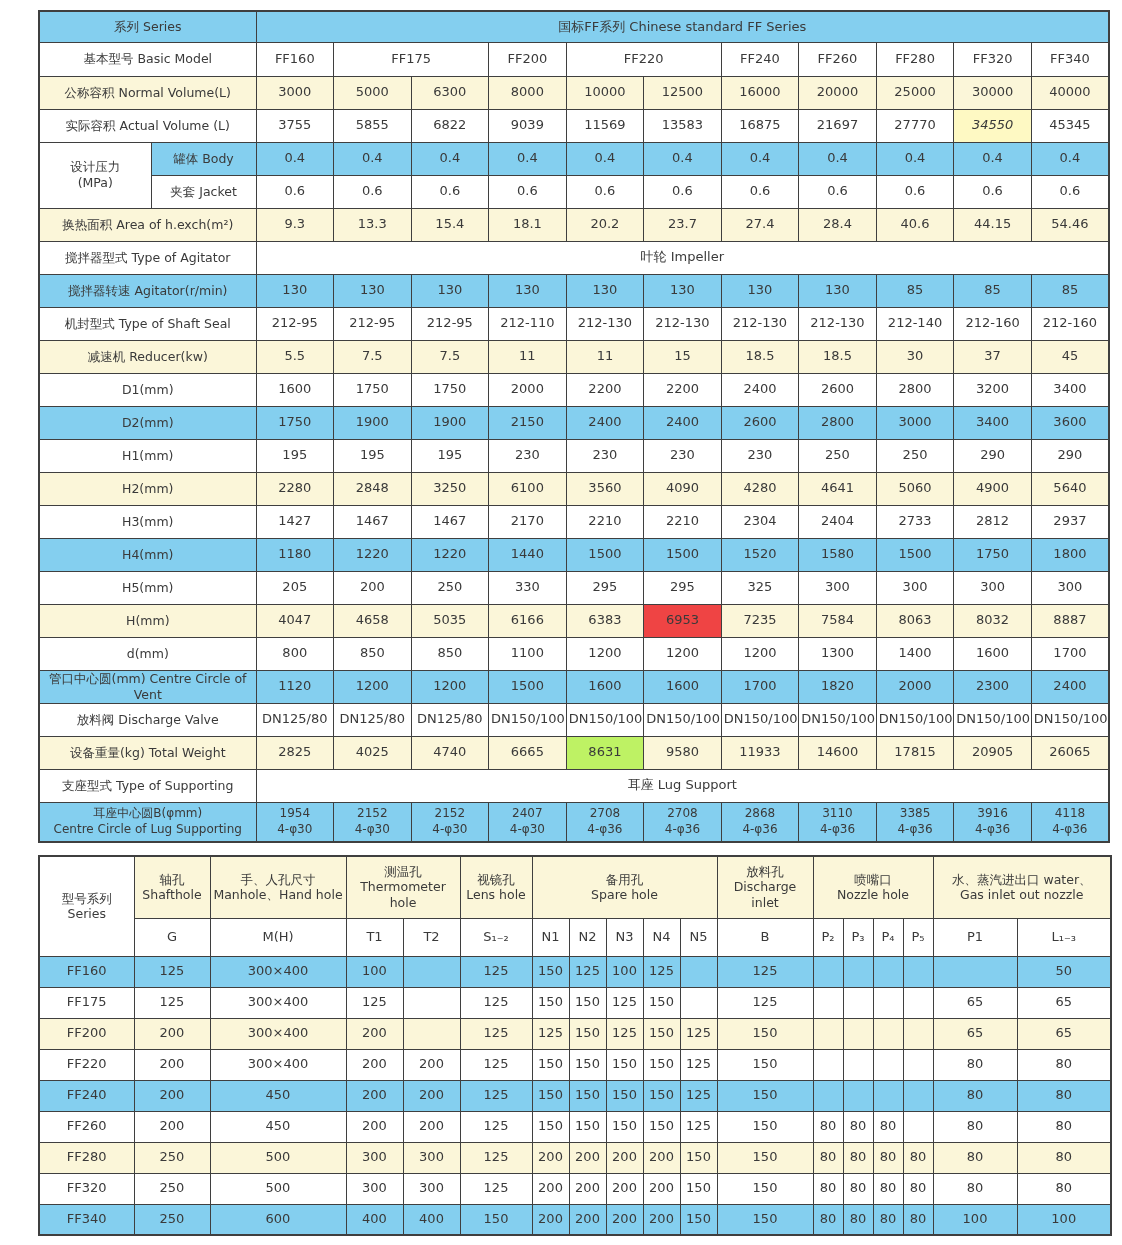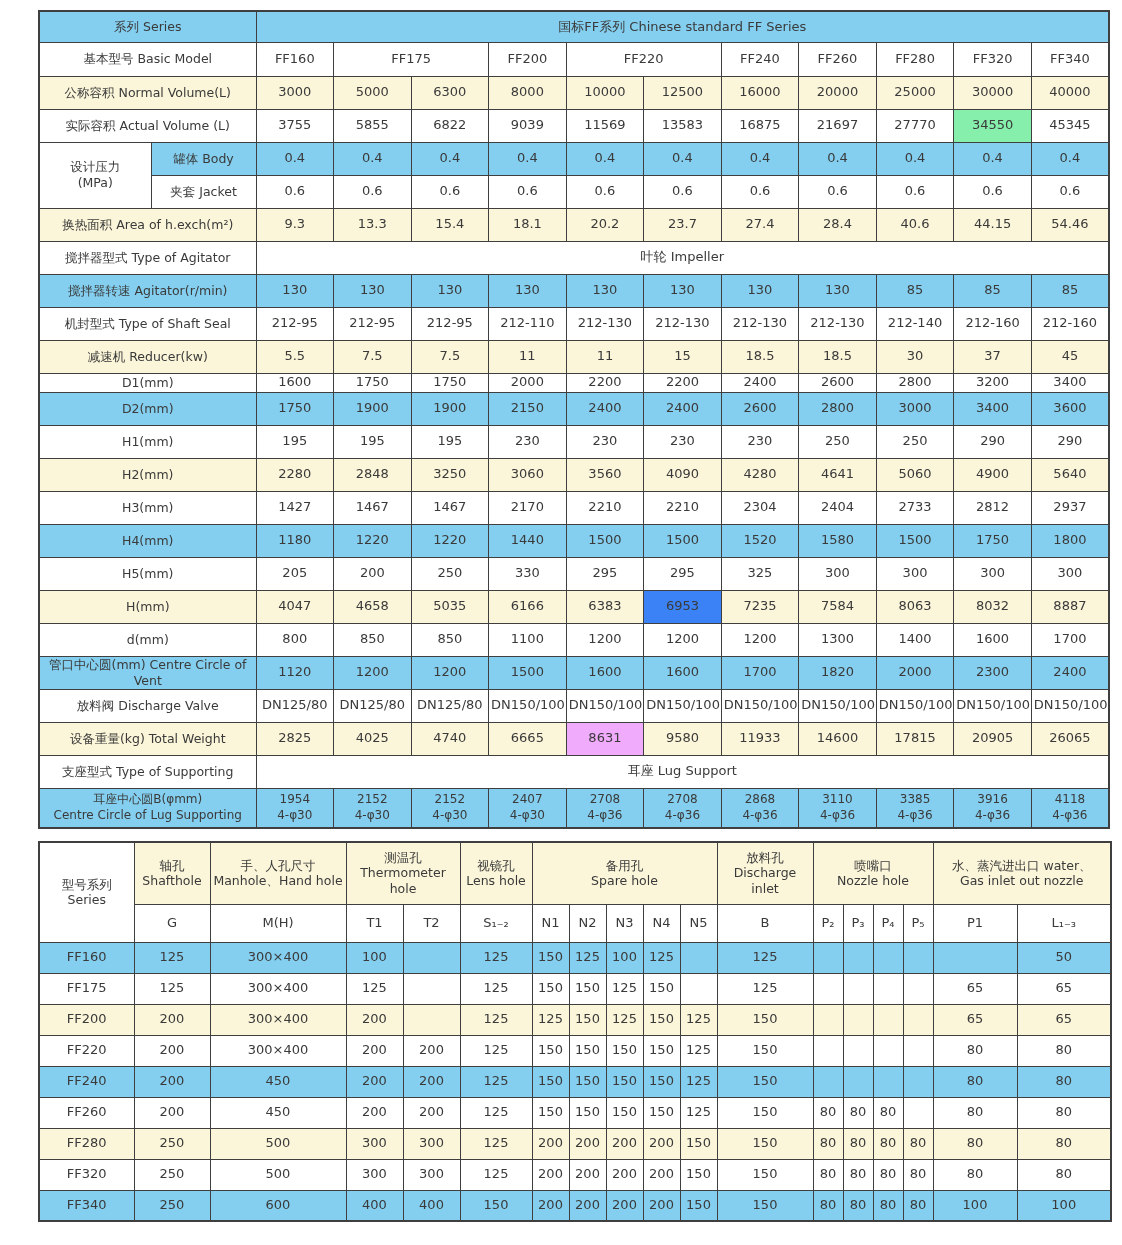--- a/index.html
+++ b/index.html
@@ -72,21 +72,21 @@
           <td class="lbl" colspan="2" style="background: rgb(255, 255, 255);">实际容积 Actual Volume (L)</td>
           <td style="background: rgb(255, 255, 255);">3755</td>
           <td style="background: rgb(255, 255, 255);">5855</td>
           <td style="background: rgb(255, 255, 255);">6822</td>
           <td style="background: rgb(255, 255, 255);">9039</td>
           <td style="background: rgb(255, 255, 255);">11569</td>
           <td style="background: rgb(255, 255, 255);">13583</td>
           <td style="background: rgb(255, 255, 255);">16875</td>
           <td style="background: rgb(255, 255, 255);">21697</td>
           <td style="background: rgb(255, 255, 255);">27770</td>
-          <td style="background: #86efac;">34550</td>
+          <td style="background: #fef9c3; font-style: italic;">34550</td>
           <td style="background: rgb(255, 255, 255);">45345</td>
         </tr>
         <tr style="height: 33px;">
           <td class="lbl" rowspan="2" style="background: rgb(255, 255, 255);">设计压力
 (MPa)</td>
           <td class="lbl" style="background: rgb(132, 207, 239);">罐体 Body</td>
           <td style="background: rgb(132, 207, 239);">0.4</td>
           <td style="background: rgb(132, 207, 239);">0.4</td>
           <td style="background: rgb(132, 207, 239);">0.4</td>
           <td style="background: rgb(132, 207, 239);">0.4</td>
@@ -165,21 +165,21 @@
           <td style="background: rgb(251, 246, 217);">7.5</td>
           <td style="background: rgb(251, 246, 217);">11</td>
           <td style="background: rgb(251, 246, 217);">11</td>
           <td style="background: rgb(251, 246, 217);">15</td>
           <td style="background: rgb(251, 246, 217);">18.5</td>
           <td style="background: rgb(251, 246, 217);">18.5</td>
           <td style="background: rgb(251, 246, 217);">30</td>
           <td style="background: rgb(251, 246, 217);">37</td>
           <td style="background: rgb(251, 246, 217);">45</td>
         </tr>
-        <tr style="height: 19px;">
+        <tr style="height: 33px;">
           <td class="lbl" colspan="2" style="background: rgb(255, 255, 255);">D1(mm)</td>
           <td style="background: rgb(255, 255, 255);">1600</td>
           <td style="background: rgb(255, 255, 255);">1750</td>
           <td style="background: rgb(255, 255, 255);">1750</td>
           <td style="background: rgb(255, 255, 255);">2000</td>
           <td style="background: rgb(255, 255, 255);">2200</td>
           <td style="background: rgb(255, 255, 255);">2200</td>
           <td style="background: rgb(255, 255, 255);">2400</td>
           <td style="background: rgb(255, 255, 255);">2600</td>
           <td style="background: rgb(255, 255, 255);">2800</td>
@@ -212,21 +212,21 @@
           <td style="background: rgb(255, 255, 255);">250</td>
           <td style="background: rgb(255, 255, 255);">250</td>
           <td style="background: rgb(255, 255, 255);">290</td>
           <td style="background: rgb(255, 255, 255);">290</td>
         </tr>
         <tr style="height: 33px;">
           <td class="lbl" colspan="2" style="background: rgb(251, 246, 217);">H2(mm)</td>
           <td style="background: rgb(251, 246, 217);">2280</td>
           <td style="background: rgb(251, 246, 217);">2848</td>
           <td style="background: rgb(251, 246, 217);">3250</td>
-          <td style="background: rgb(251, 246, 217);">3060</td>
+          <td style="background: rgb(251, 246, 217);">6100</td>
           <td style="background: rgb(251, 246, 217);">3560</td>
           <td style="background: rgb(251, 246, 217);">4090</td>
           <td style="background: rgb(251, 246, 217);">4280</td>
           <td style="background: rgb(251, 246, 217);">4641</td>
           <td style="background: rgb(251, 246, 217);">5060</td>
           <td style="background: rgb(251, 246, 217);">4900</td>
           <td style="background: rgb(251, 246, 217);">5640</td>
         </tr>
         <tr style="height: 33px;">
           <td class="lbl" colspan="2" style="background: rgb(255, 255, 255);">H3(mm)</td>
@@ -270,21 +270,21 @@
           <td style="background: rgb(255, 255, 255);">300</td>
           <td style="background: rgb(255, 255, 255);">300</td>
         </tr>
         <tr style="height: 33px;">
           <td class="lbl" colspan="2" style="background: rgb(251, 246, 217);">H(mm)</td>
           <td style="background: rgb(251, 246, 217);">4047</td>
           <td style="background: rgb(251, 246, 217);">4658</td>
           <td style="background: rgb(251, 246, 217);">5035</td>
           <td style="background: rgb(251, 246, 217);">6166</td>
           <td style="background: rgb(251, 246, 217);">6383</td>
-          <td style="background: #3b82f6;">6953</td>
+          <td style="background: #ef4444;">6953</td>
           <td style="background: rgb(251, 246, 217);">7235</td>
           <td style="background: rgb(251, 246, 217);">7584</td>
           <td style="background: rgb(251, 246, 217);">8063</td>
           <td style="background: rgb(251, 246, 217);">8032</td>
           <td style="background: rgb(251, 246, 217);">8887</td>
         </tr>
         <tr style="height: 33px;">
           <td class="lbl" colspan="2" style="background: rgb(255, 255, 255);">d(mm)</td>
           <td style="background: rgb(255, 255, 255);">800</td>
           <td style="background: rgb(255, 255, 255);">850</td>
@@ -325,21 +325,21 @@
           <td style="background: rgb(255, 255, 255);">DN150/100</td>
           <td style="background: rgb(255, 255, 255);">DN150/100</td>
           <td style="background: rgb(255, 255, 255);">DN150/100</td>
         </tr>
         <tr style="height: 33px;">
           <td class="lbl" colspan="2" style="background: rgb(251, 246, 217);">设备重量(kg) Total Weight</td>
           <td style="background: rgb(251, 246, 217);">2825</td>
           <td style="background: rgb(251, 246, 217);">4025</td>
           <td style="background: rgb(251, 246, 217);">4740</td>
           <td style="background: rgb(251, 246, 217);">6665</td>
-          <td style="background: #f0abfc; margin-left: 22px;">8631</td>
+          <td style="background: #bef264; margin-left: 22px;">8631</td>
           <td style="background: rgb(251, 246, 217);">9580</td>
           <td style="background: rgb(251, 246, 217);">11933</td>
           <td style="background: rgb(251, 246, 217);">14600</td>
           <td style="background: rgb(251, 246, 217);">17815</td>
           <td style="background: rgb(251, 246, 217);">20905</td>
           <td style="background: rgb(251, 246, 217);">26065</td>
         </tr>
         <tr style="height: 33px;">
           <td class="lbl" colspan="2" style="background: rgb(255, 255, 255);">支座型式 Type of Supporting</td>
           <td colspan="11" style="background: rgb(255, 255, 255);">耳座 Lug Support</td>

